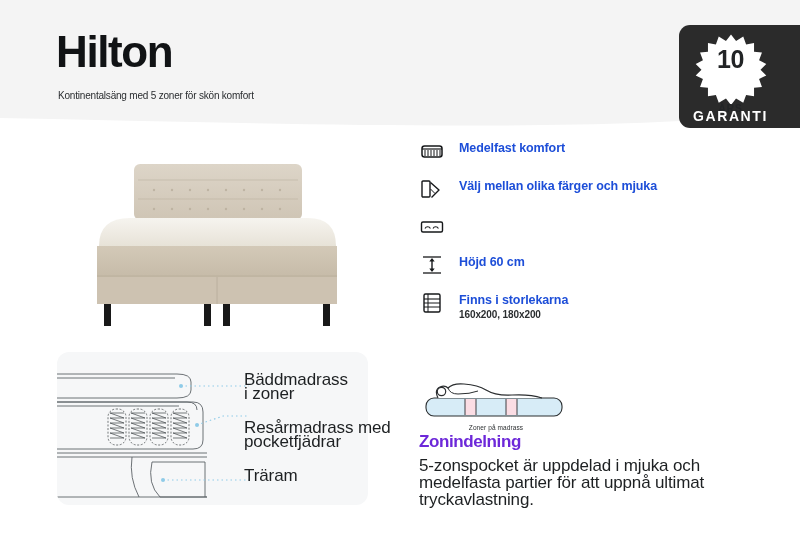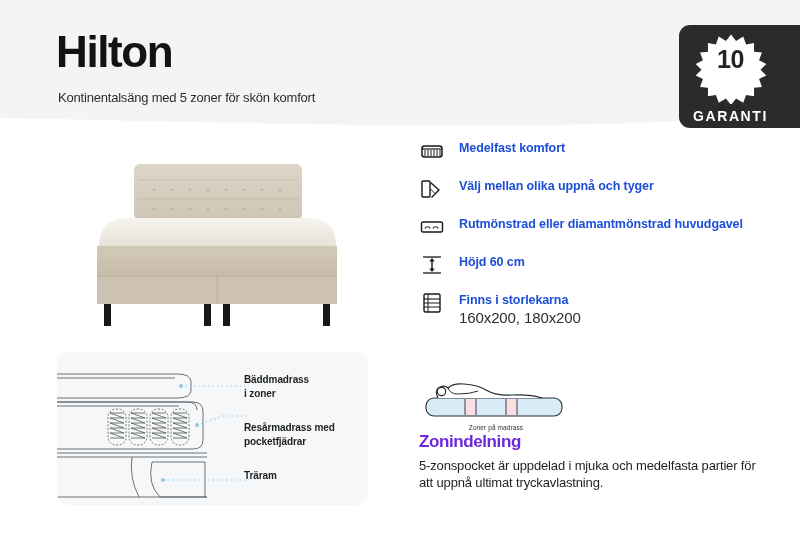--- a/index.html
+++ b/index.html
@@ -22,21 +22,21 @@
   .header{
     position:absolute;left:0;top:0;width:636px;height:120px;
   }
   .title{
     position:absolute;left:56px;top:30px;
     font-size:44px;font-weight:bold;letter-spacing:-1.4px;
     line-height:1;color:#111315;margin:0;
   }
   .subtitle{
     position:absolute;left:58px;top:90px;
-    font-size:13px;font-weight:400;color:#2a2d30;
+    font-size:10px;font-weight:400;color:#2a2d30;
     letter-spacing:-0.2px;
   }
 
   
   .badge{
     position:absolute;left:679px;top:25px;width:120px;height:103px;
     background:#2b2b2b;border-radius:11px;padding-left:16px;
   }
   .badge-star{position:absolute;left:14px;top:8px;width:76px;height:72px;}
   .badge-num{
@@ -61,51 +61,50 @@
   .feature .ficon{
     position:absolute;left:0;top:0;width:26px;height:24px;
   }
   .feature .ftext{
     position:absolute;left:40px;top:2px;
     font-size:12.5px;font-weight:bold;color:#1d4ed8;letter-spacing:-0.1px;
     white-space:nowrap;
   }
   .feature .fsub{
     position:absolute;left:40px;top:18px;
-    font-size:15px;font-weight:400;color:#2b2e30;letter-spacing:-0.1px;
+    font-size:10px;font-weight:700;color:#2b2e30;letter-spacing:-0.1px;
     white-space:nowrap;
   }
 
   
   .xcard{
     position:absolute;left:57px;top:352px;width:311px;height:153px;
     background:#f6f7f8;border-radius:12px;overflow:hidden;
   }
   .xlabel{
-    position:absolute;font-size:10px;line-height:14px;color:#1d2022;
+    position:absolute;font-size:17px;line-height:14px;color:#1d2022;
     letter-spacing:-0.1px;
-    font-weight:bold;
   }
   .xlabel.l1{left:244px;top:373px;}
   .xlabel.l2{left:244px;top:421px;}
   .xlabel.l3{left:244px;top:469px;}
 
   
   .zone-img{position:absolute;left:420px;top:368px;width:152px;height:58px;}
   .zone-cap{
     position:absolute;left:420px;top:424px;width:152px;text-align:center;
     font-size:6.5px;color:#2b2e30;letter-spacing:0.1px;
   }
   .zone-title{
     position:absolute;left:419px;top:432px;
     font-size:17px;font-weight:bold;color:#6d28d9;letter-spacing:-0.4px;
   }
   .zone-body{
     position:absolute;left:419px;top:457px;width:350px;
-    font-size:13px;line-height:17px;color:#1d2022;letter-spacing:-0.15px;
+    font-size:17px;line-height:17px;color:#1d2022;letter-spacing:-0.15px;
   }
 </style>
 </head>
 <body>
 
 <div class="page">
 
   <div class="header-bg">
     <svg width="800" height="136" viewBox="0 0 800 136">
       <path d="M0,0 H800 V112 C600,134 300,124 0,118 Z" fill="#f4f4f4"></path>
@@ -197,30 +196,29 @@
       </svg>
       <div class="ftext">Medelfast komfort</div>
     </div>
 
     <div class="feature">
       <svg class="ficon" viewBox="0 0 26 24">
         <rect x="3" y="4" width="8" height="16" rx="1" fill="none" stroke="#16181a" stroke-width="1.4"></rect>
         <path d="M11.5,5.5 L20,13 L12.5,20.5" fill="none" stroke="#16181a" stroke-width="1.4" stroke-linejoin="round"></path>
         <path d="M11.5,12 L16,16.5" fill="none" stroke="#16181a" stroke-width="1"></path>
       </svg>
-      <div class="ftext">Välj mellan olika uppnå och tyger</div>
+      <div class="ftext">Välj mellan olika färger och mjuka</div>
     </div>
 
     <div class="feature">
       <svg class="ficon" viewBox="0 0 26 24">
         <rect x="2.5" y="7" width="21" height="10" rx="1.5" fill="none" stroke="#16181a" stroke-width="1.4"></rect>
         <path d="M6,13.5 a3,3 0 0 1 5.4,0" fill="none" stroke="#16181a" stroke-width="1.1"></path>
         <path d="M14,13.5 a3,3 0 0 1 5.4,0" fill="none" stroke="#16181a" stroke-width="1.1"></path>
       </svg>
-      <div class="ftext">Rutmönstrad eller diamantmönstrad huvudgavel</div>
     </div>
 
 
     <div class="feature">
       <svg class="ficon" viewBox="0 0 26 24">
         <path d="M4,4 H22" stroke="#16181a" stroke-width="1.3"></path>
         <path d="M4,20 H22" stroke="#16181a" stroke-width="1.3"></path>
         <path d="M13,6 V18" stroke="#16181a" stroke-width="1.4"></path>
         <path d="M13,5 L10.3,8.6 H15.7 Z" fill="#16181a"></path>
         <path d="M13,19 L10.3,15.4 H15.7 Z" fill="#16181a"></path>

